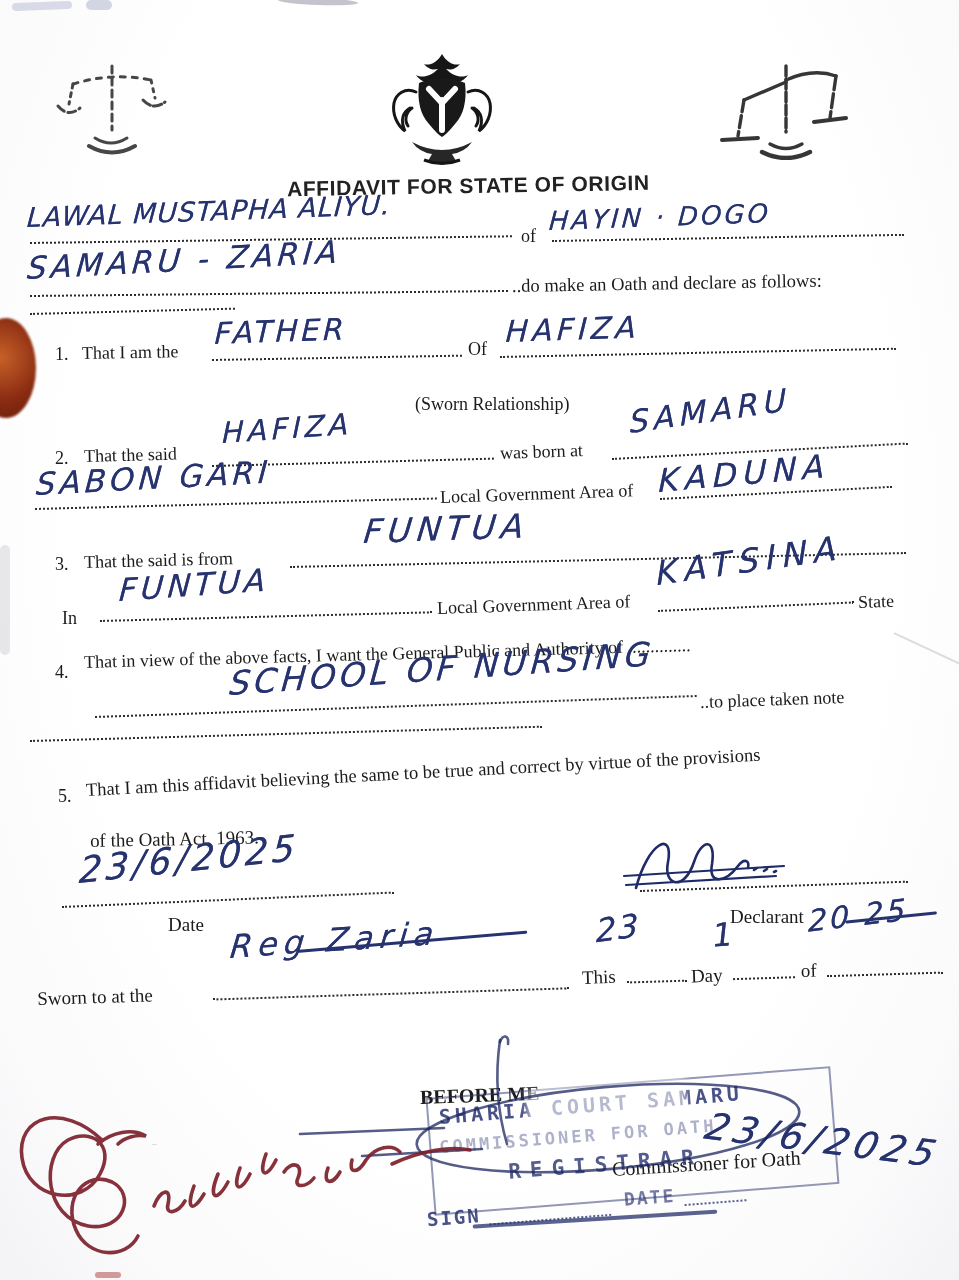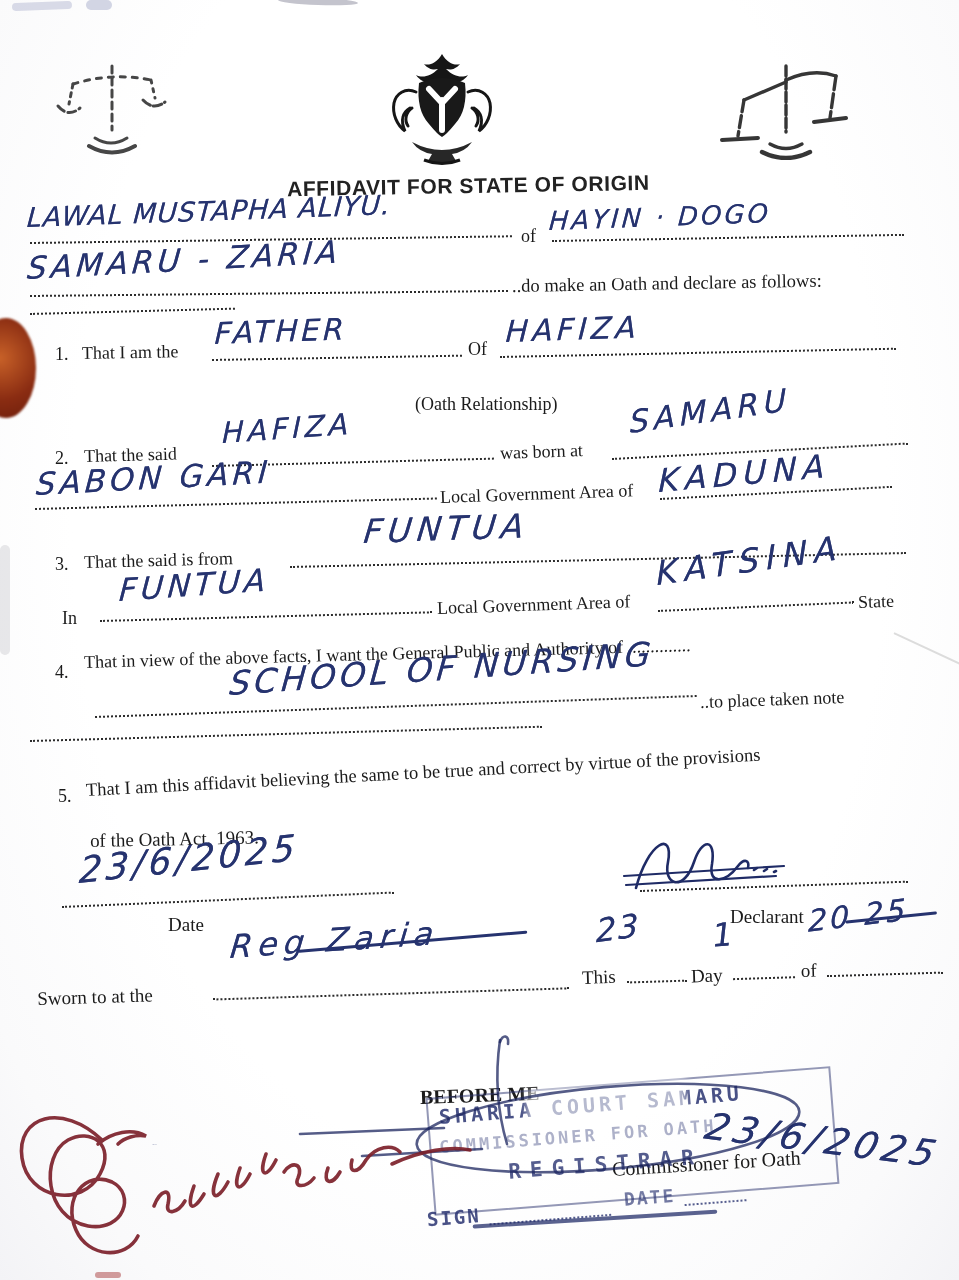--- a/index.html
+++ b/index.html
@@ -93,21 +93,21 @@
   <div class="abs dots" style="left:30px;top:311px;width:205px;transform:rotate(-1.5deg);"></div>
 
   <div class="abs printed" style="left:55px;top:344px;">1.</div>
   <div class="abs printed" style="left:82px;top:343px;transform:rotate(-1deg);">That I am the</div>
   <div class="abs hw" style="left:214px;top:316px;font-size:30px;letter-spacing:3px;transform:rotate(-2deg) skewX(-4deg);">FATHER</div>
   <div class="abs dots" style="left:212px;top:357px;width:250px;transform:rotate(-1deg);"></div>
   <div class="abs printed" style="left:468px;top:339px;">Of</div>
   <div class="abs hw" style="left:505px;top:314px;font-size:30px;letter-spacing:4px;transform:rotate(-2deg) skewX(-5deg);">HAFIZA</div>
   <div class="abs dots" style="left:500px;top:354px;width:396px;transform:rotate(-1.2deg);"></div>
 
-  <div class="abs printed" style="left:415px;top:394px;">(Oath Relationship)</div>
+  <div class="abs printed" style="left:415px;top:394px;">(Sworn Relationship)</div>
 
   <div class="abs printed" style="left:55px;top:448px;">2.</div>
   <div class="abs printed" style="left:84px;top:446px;transform:rotate(-1.5deg);">That the said</div>
   <div class="abs hw" style="left:222px;top:416px;font-size:29px;letter-spacing:4px;transform:rotate(-4deg) skewX(-5deg);">HAFIZA</div>
   <div class="abs dots" style="left:212px;top:463px;width:282px;transform:rotate(-1.5deg);"></div>
   <div class="abs printed" style="left:500px;top:443px;transform:rotate(-2deg);">was born at</div>
   <div class="abs hw" style="left:630px;top:404px;font-size:31px;letter-spacing:5px;transform:rotate(-8deg) skewX(-7deg);">SAMARU</div>
   <div class="abs dots" style="left:612px;top:456px;width:296px;transform:rotate(-3deg);"></div>
 
   <div class="abs hw" style="left:35px;top:466px;font-size:31px;letter-spacing:4px;transform:rotate(-3deg) skewX(-7deg);">SABON GARI</div>

